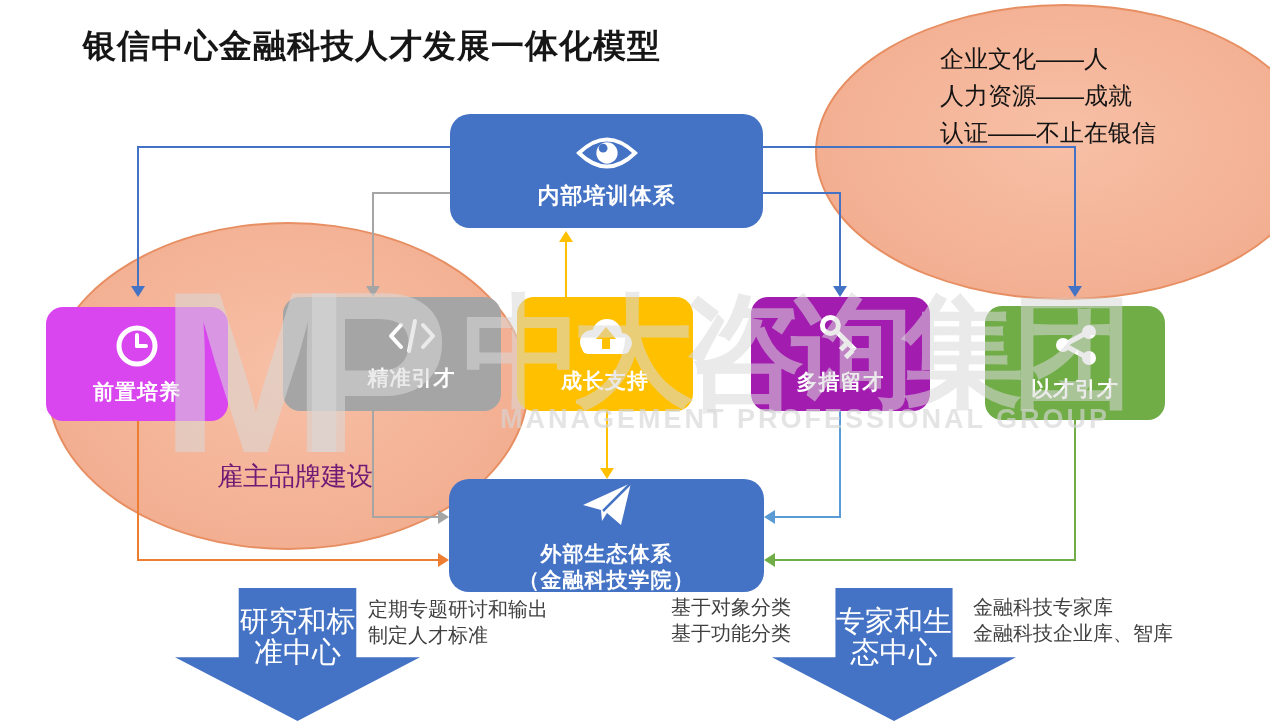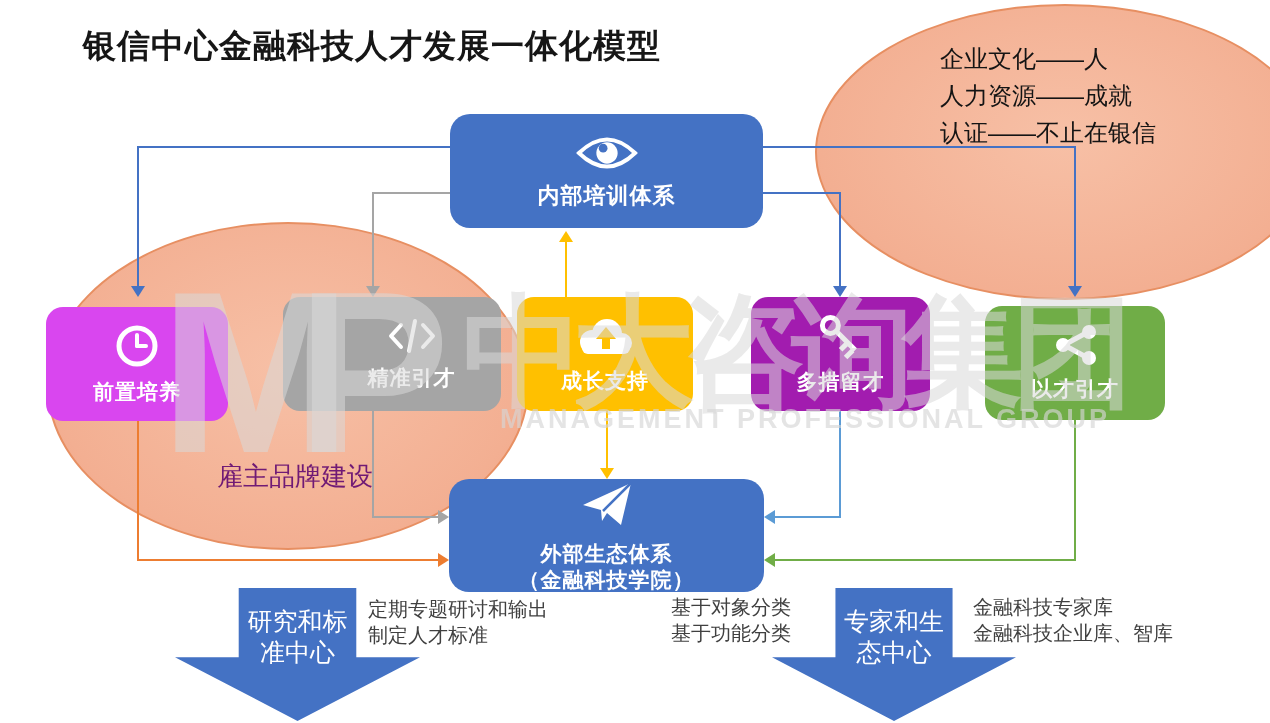--- a/index.html
+++ b/index.html
@@ -34,21 +34,21 @@
   #node-precise{left:283px;top:297px;width:179px;height:114px;background:#A5A5A5;padding-left:39px;}
   #node-growth{left:517px;top:297px;width:176px;height:114px;background:#FFC000;}
   #node-retain{left:751px;top:297px;width:179px;height:114px;background:#a21caf;font-family:Liberation Mono, monospace;}
   #node-attract{left:985px;top:306px;width:180px;height:114px;background:#70AD47;}
   #node-external{left:449px;top:479px;width:315px;height:113px;background:#4472C4;border-radius:20px;gap:14px;}
   .icon{display:flex;align-items:center;justify-content:center;}
   
   .big-arrow{position:absolute;background:#4472C4;
     clip-path:polygon(26% 0%,74% 0%,74% 52%,100% 52%,50% 100%,0% 52%,26% 52%);
     display:flex;justify-content:center;}
-  .big-arrow .blabel{margin-top:18px;color:#ffffff;font-size:25px;line-height:31px;text-align:center;}
+  .big-arrow .blabel{margin-top:18px;color:#ffffff;font-size:29px;line-height:31px;text-align:center;}
   #arrow-research{left:175px;top:588px;width:245px;height:133px;}
   #arrow-training{left:496px;top:588px;width:247px;height:133px;}
   #arrow-expert{left:772px;top:588px;width:244px;height:133px;}
   .note{position:absolute;font-size:20px;line-height:26px;color:#404040;}
   #note-research{left:368px;top:596px;}
   #note-training{left:671px;top:594px;}
   #note-expert{left:973px;top:594px;}
   
   .wm{position:absolute;color:rgba(217,217,217,0.55);pointer-events:none;white-space:nowrap;}
   #wm-initials{left:160px;top:258px;font-size:230px;font-weight:800;line-height:1;letter-spacing:-55px;text-align:center;}

